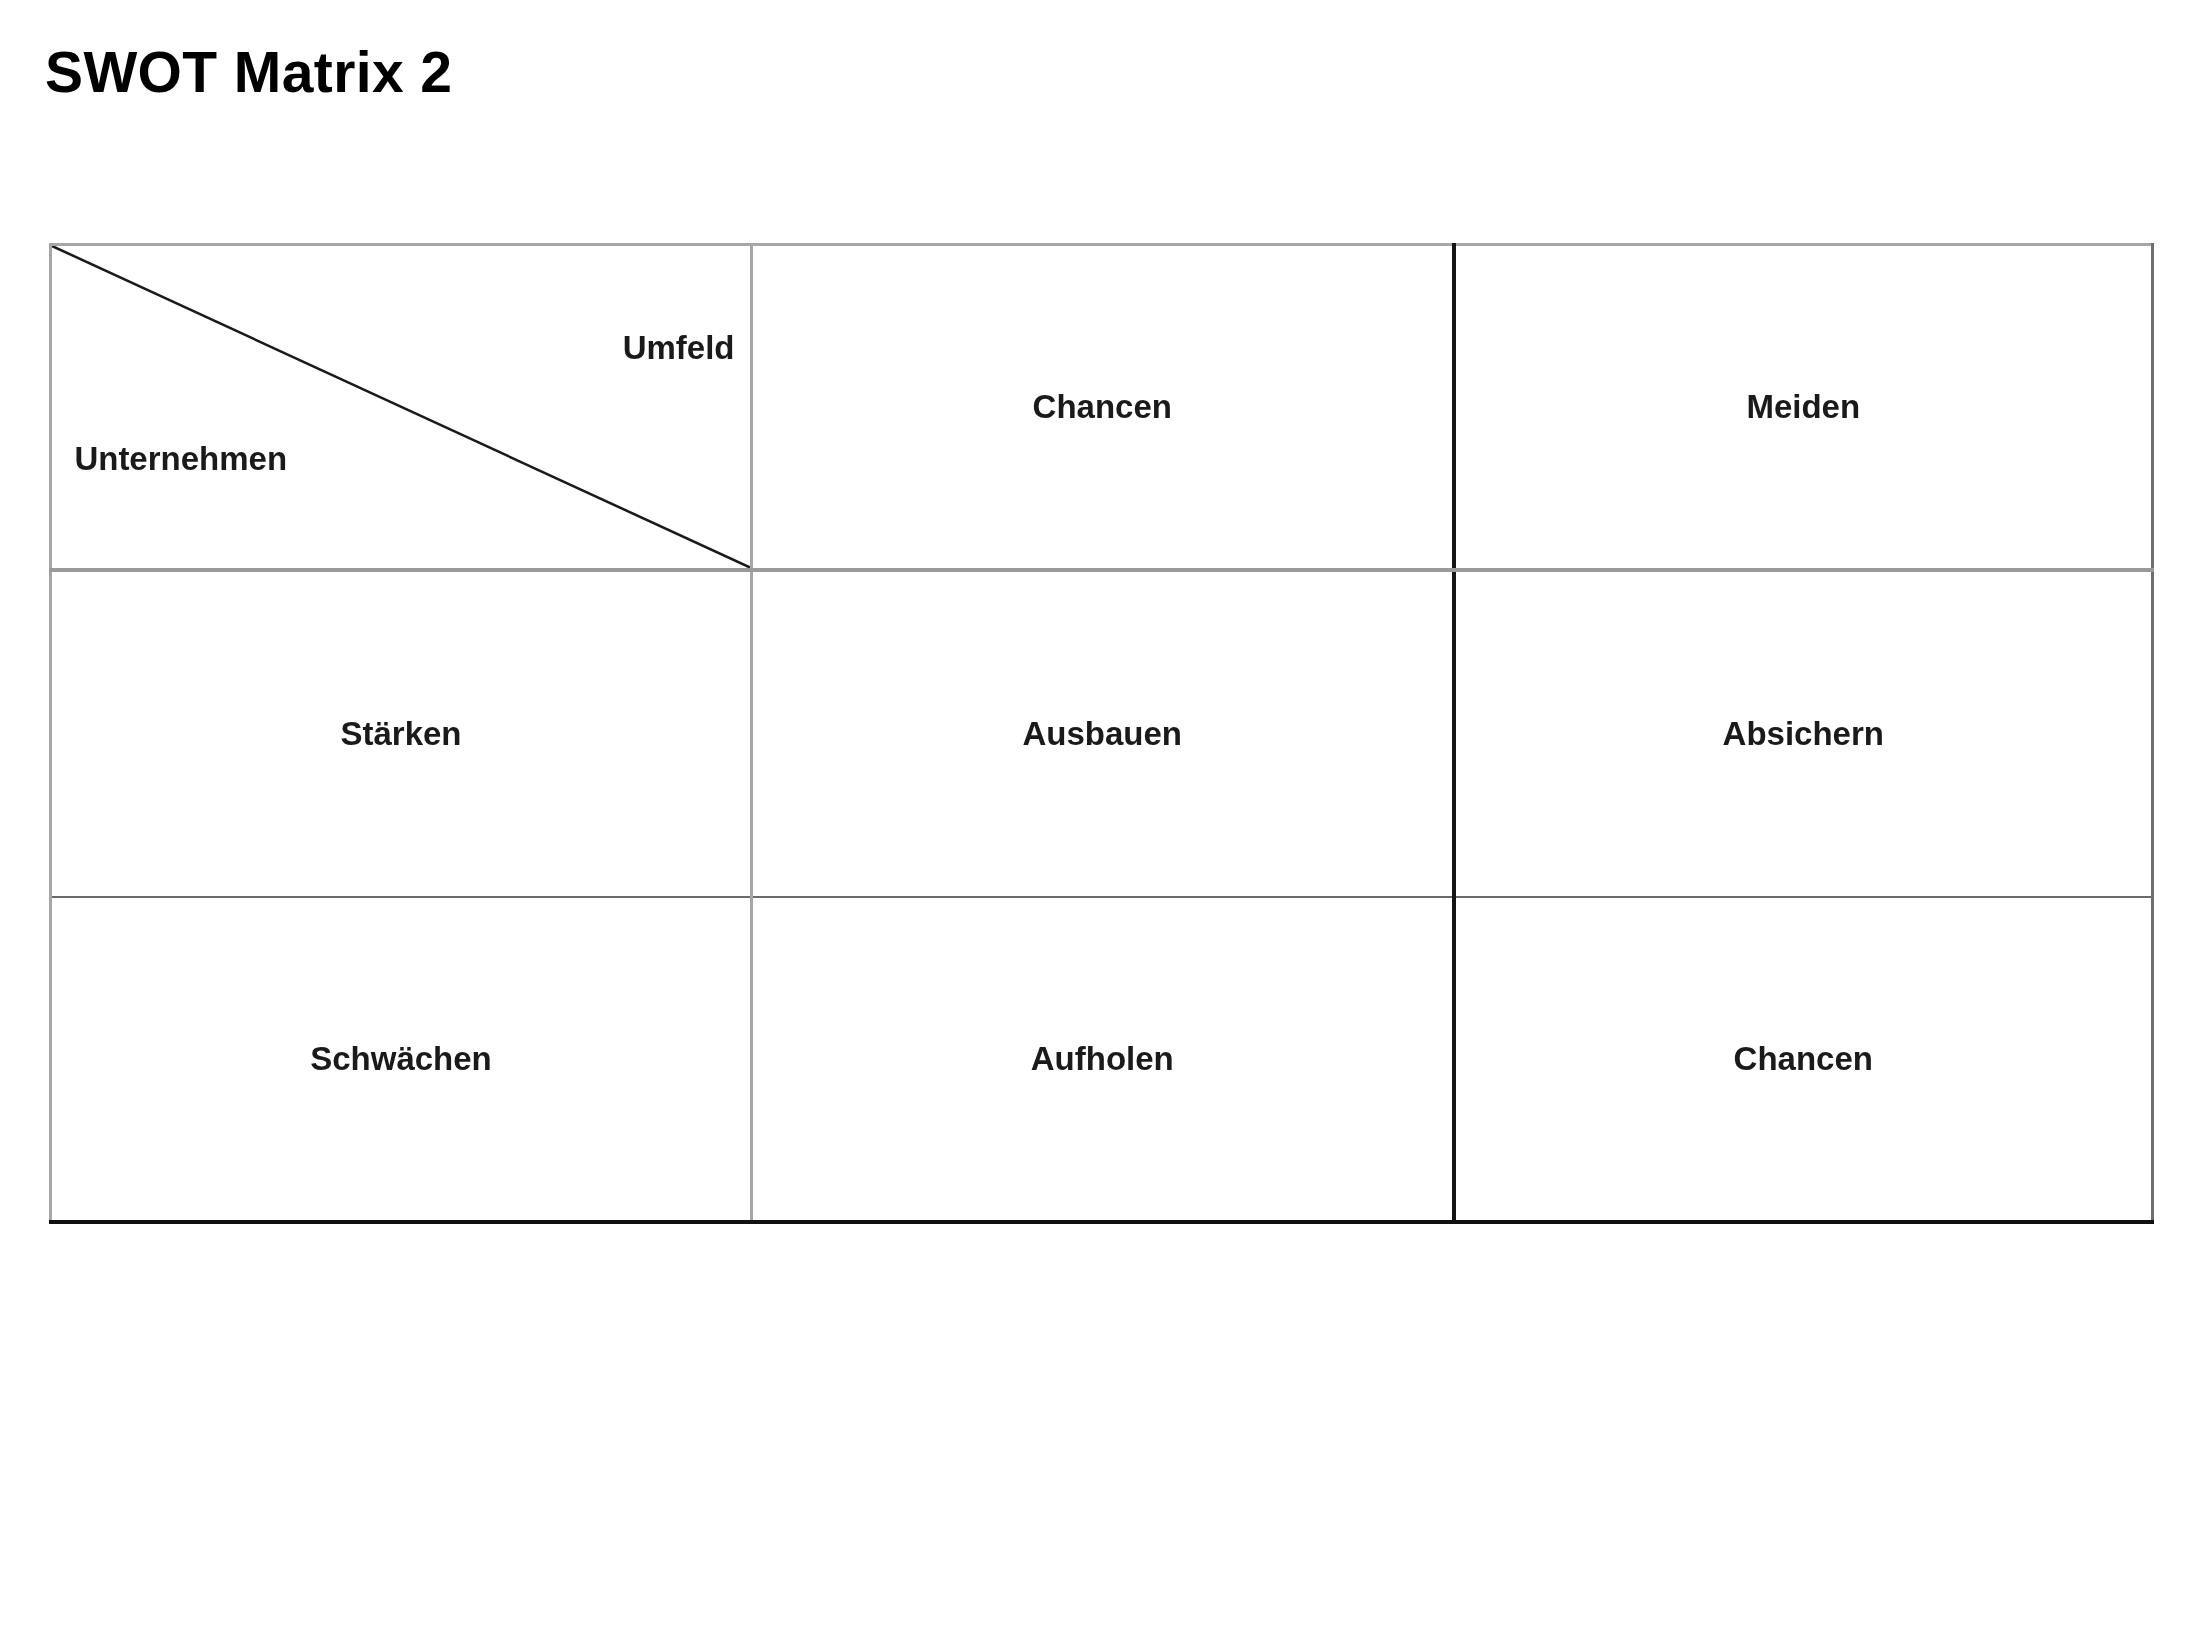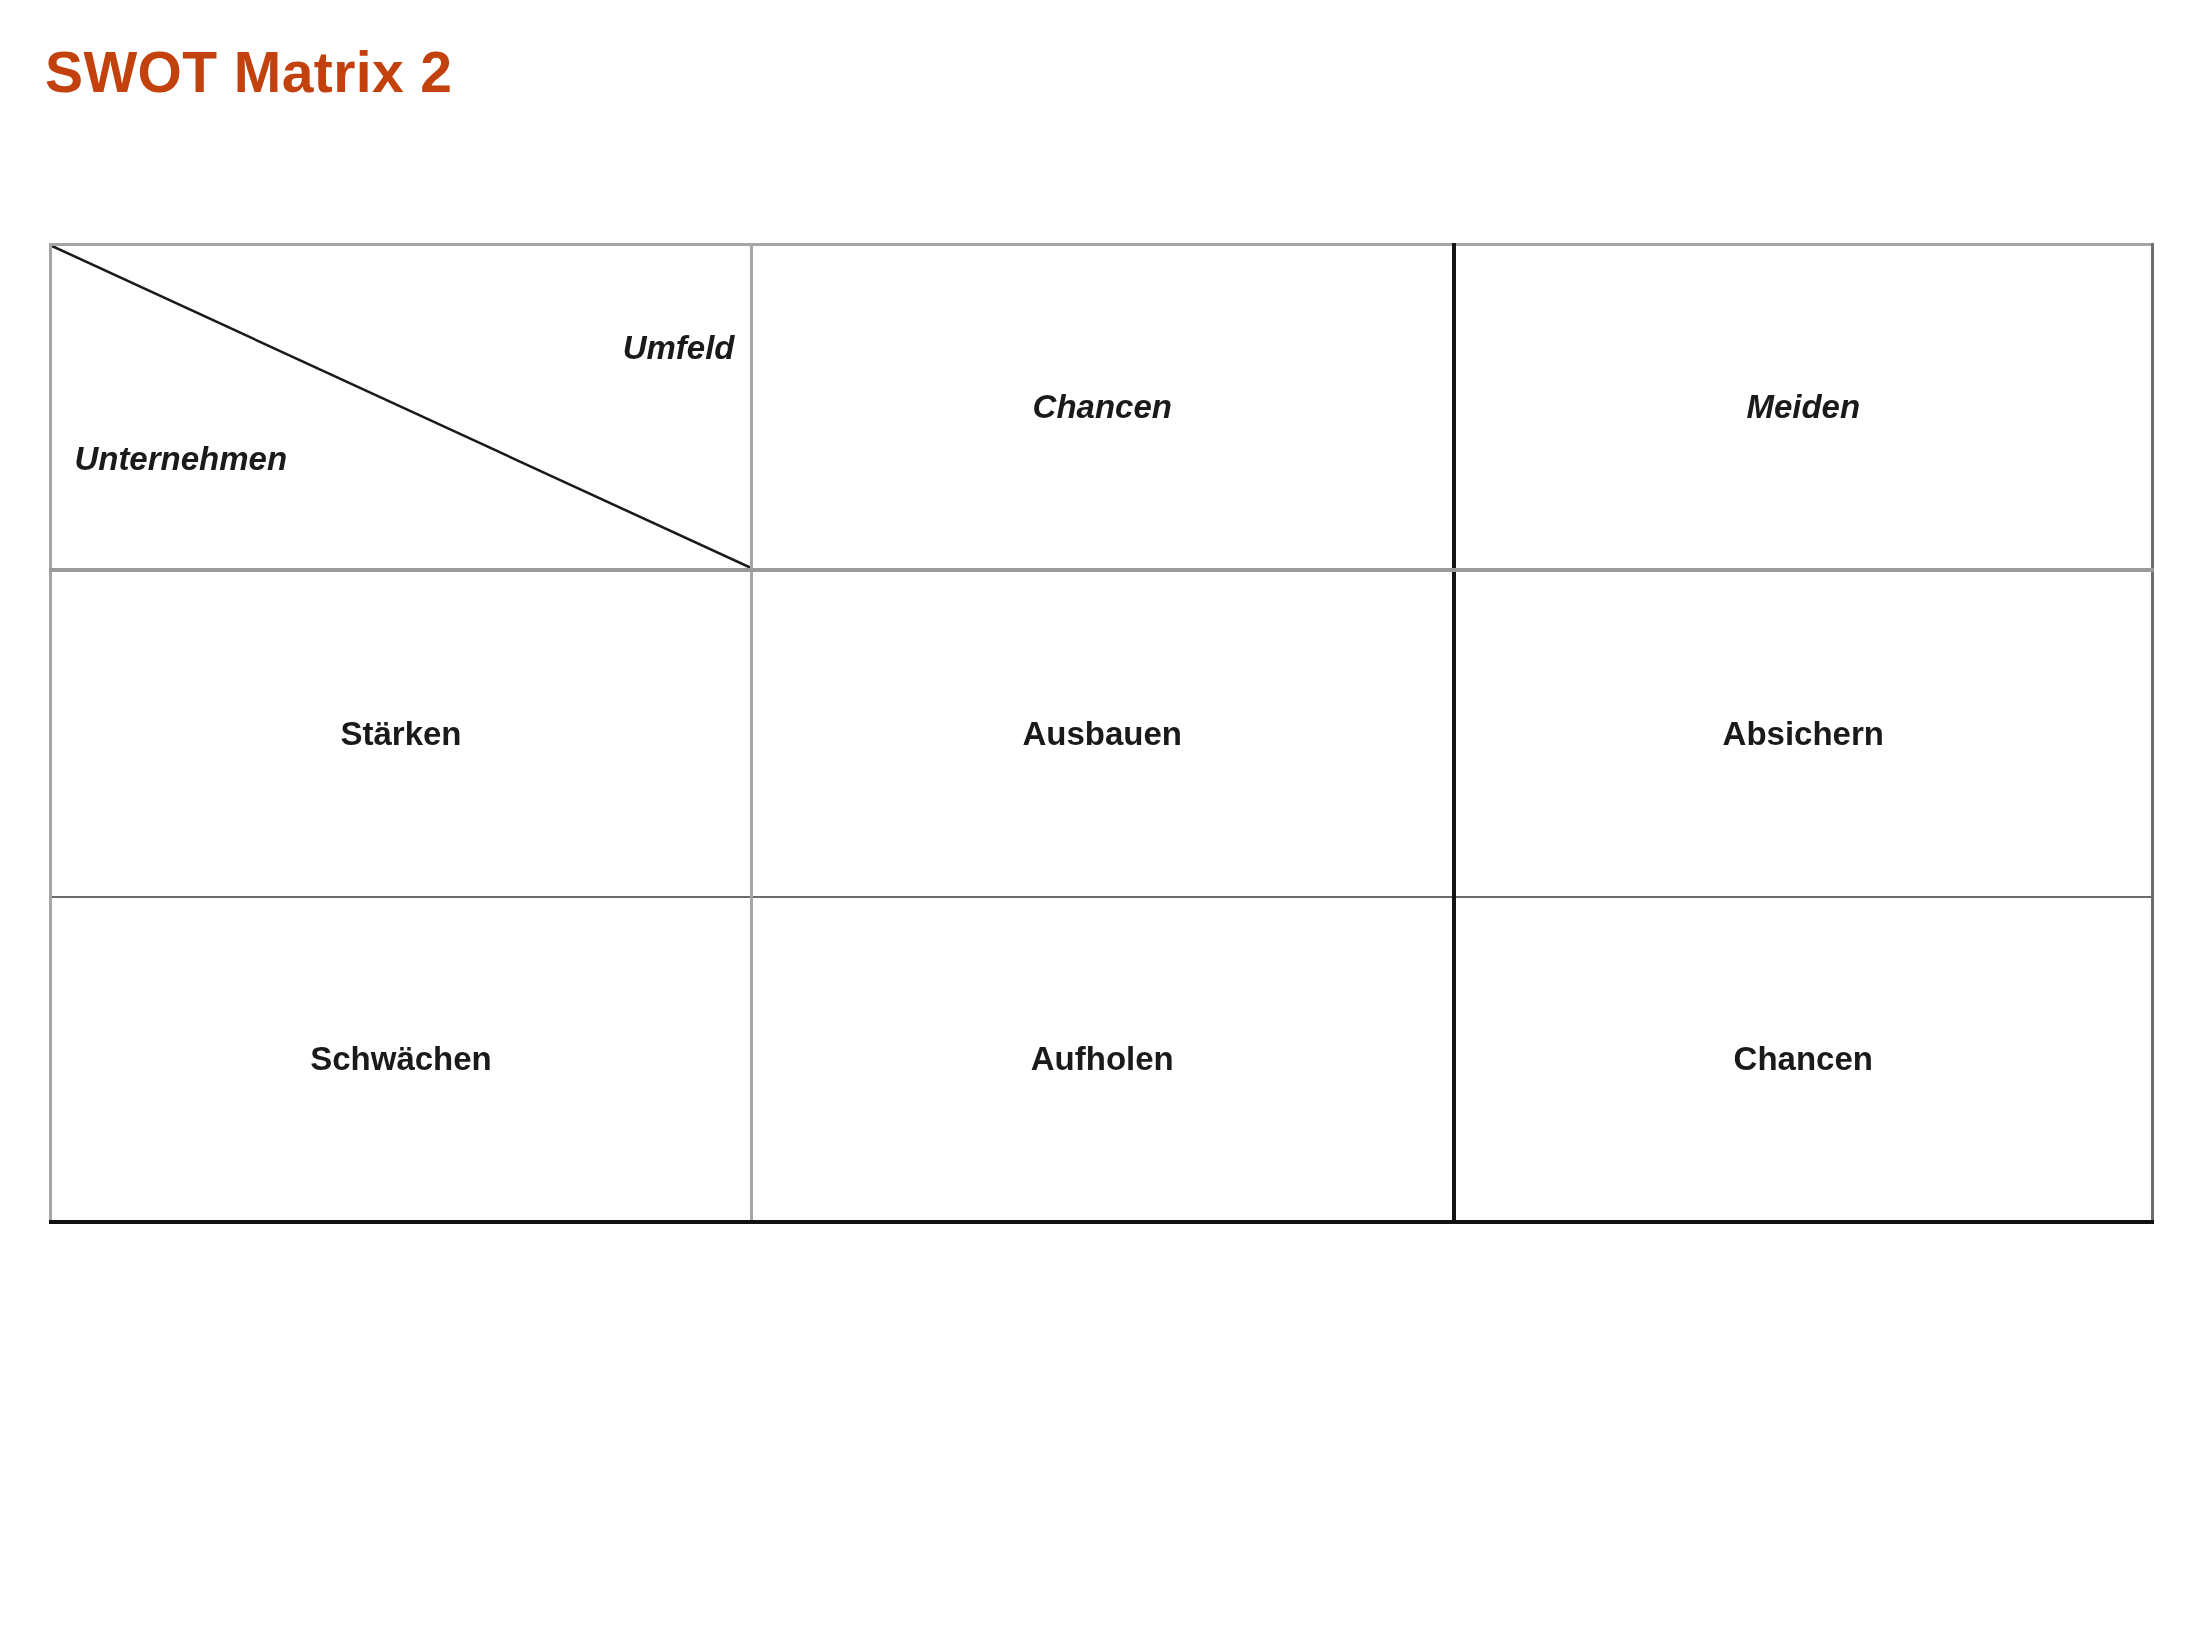--- a/index.html
+++ b/index.html
@@ -17,21 +17,21 @@
     overflow: hidden;
   }
 
   
   .slide-title {
     position: absolute;
     left: 45px;
     top: 41px;
     font-size: 57px;
     font-weight: bold;
-    color: #c2410c;
+    color: #000000;
     letter-spacing: 0.4px;
     line-height: 1.1;
     white-space: nowrap;
   }
 
   
   .matrix {
     position: absolute;
     left: 49px;
     top: 243px;
@@ -50,21 +50,21 @@
     color: #1a1a1a;
     background: #ffffff;
   }
 
   
   col.c1 { width: 701px; }
   col.c2 { width: 702px; }
   col.c3 { width: 699px; }
 
   
-  tr.r1 { height: 325px; font-style: italic; }
+  tr.r1 { height: 325px; }
   tr.r2 { height: 327px; }
   tr.r3 { height: 325px; margin-left: 14px; }
 
   
   
   .matrix td.col1 { border-left: 3.4px solid #a6a6a6; }
   .matrix td.col3 { border-right: 3.4px solid #6e6e6e; }
   tr.r1 td { border-top: 3.4px solid #a6a6a6; }
   tr.r3 td { border-bottom: 4.3px solid #111111; }
 

